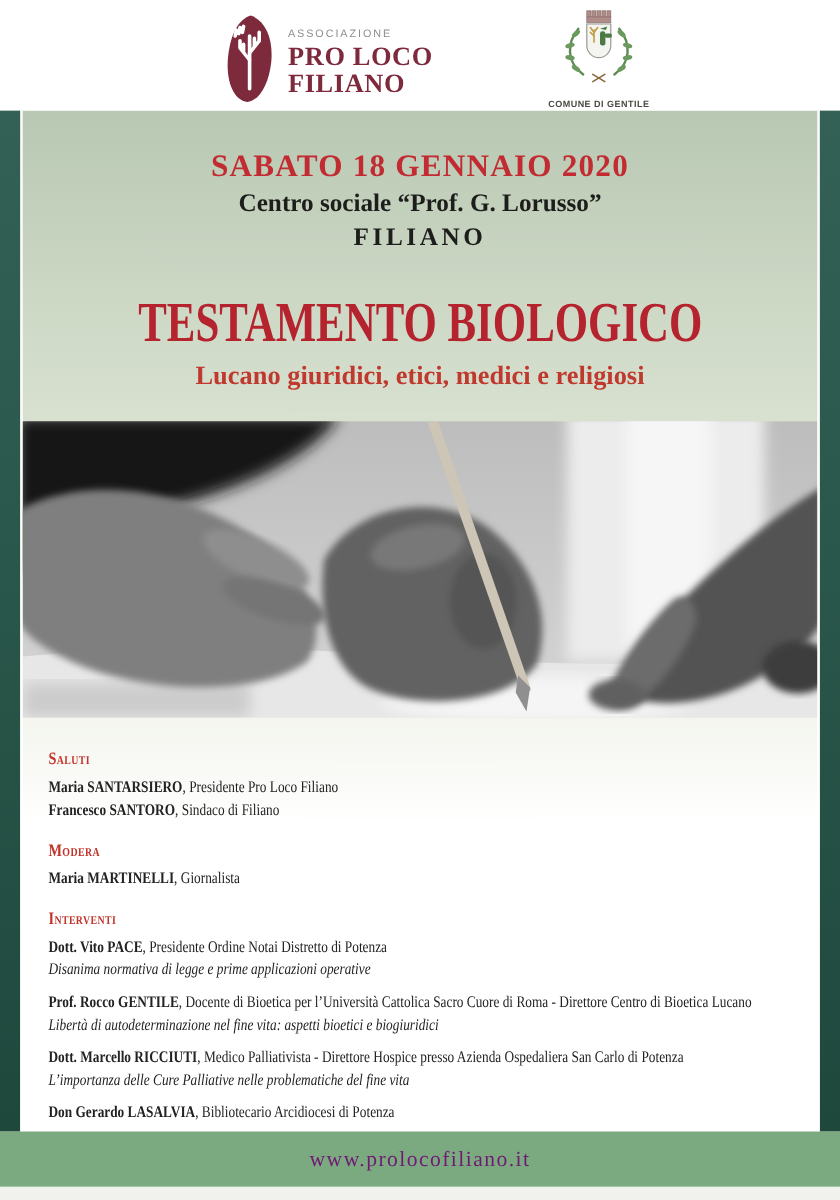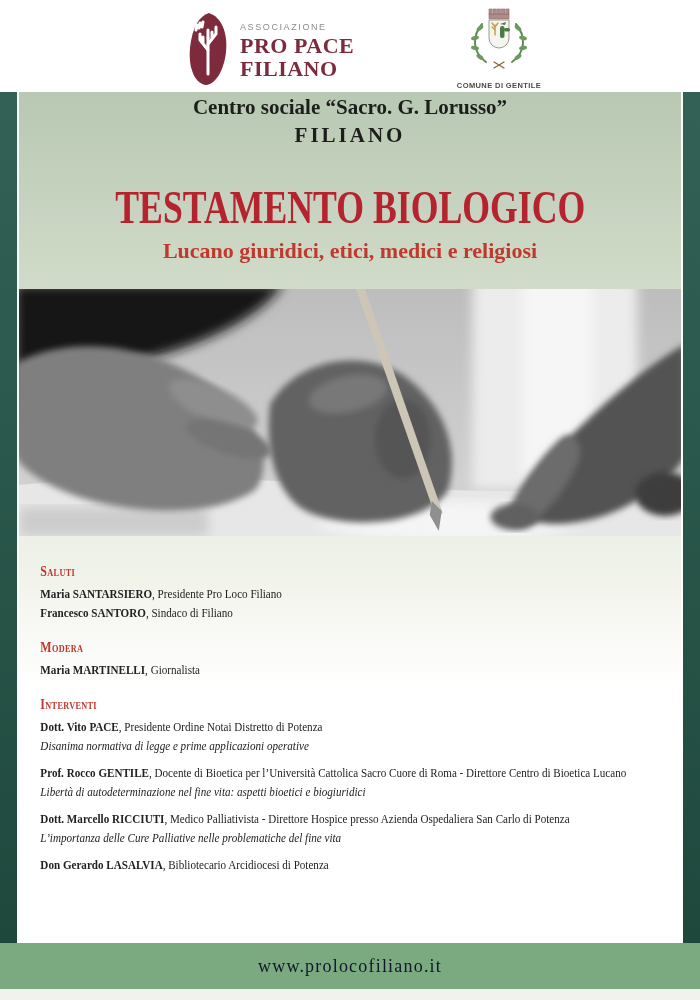--- a/index.html
+++ b/index.html
@@ -38,21 +38,21 @@
   .people{ text-align:left; width:805px; transform:scaleX(0.822); transform-origin:left top;
            padding:26px 0 0 26px; font-size:13.5px; color:#222; line-height:19px; }
   .sec-heading{ font-variant:small-caps; font-weight:bold; color:#c2332a; font-size:14.5px; letter-spacing:0.4px; margin-bottom:3px; }
   .people p{ white-space:nowrap; }
   .people .name{ font-weight:bold; }
   .people .topic{ font-style:italic; }
   .gap-s{ margin-bottom:16px; } .gap-e{ margin-bottom:8px; }
 
   
   .band{ position:absolute; left:0; right:0; top:943px; height:46px; background:#7baa80; line-height:46px; text-align:center; }
-  .band-text{ font-size:18px; color:#0f172a; letter-spacing:1.2px; }
+  .band-text{ font-size:18px; color:#701a75; letter-spacing:1.2px; }
   .bottom-strip{ position:absolute; left:0; right:0; top:989px; height:11px; background:#f1f2ee; }
 </style>
 </head>
 <body>
 
 <div class="poster">
 
   <div class="header">
     <div class="proloco">
       <span>
@@ -61,21 +61,21 @@
           <g stroke="#ffffff" stroke-width="3" stroke-linecap="round" fill="none">
             <path d="M20,62 L20,26"></path>
             <path d="M20,38 L12,28 M12,28 L12,22 M15,31 L15,25"></path>
             <path d="M20,32 L28,22 M28,22 L28,15 M24,26 L24,20 M20,26 L20,18"></path>
             <path d="M8,18 L9,13 M11,16 L12,11 M14,15 L15,10"></path>
           </g>
         </svg>
       </span>
       <div class="proloco-text">
         <div class="proloco-assoc">ASSOCIAZIONE</div>
-        <div class="proloco-name">PRO PACE</div>
+        <div class="proloco-name">PRO LOCO</div>
         <div class="proloco-name">FILIANO</div>
       </div>
     </div>
 
     <div class="comune">
       <span>
         <svg width="86" height="70" viewBox="0 0 86 70">
 
           <g fill="#b08c88" stroke="#8a6f6c" stroke-width="0.6">
             <rect x="33" y="8" width="20" height="5"></rect>
@@ -123,21 +123,22 @@
         </svg>
       </span>
       <div class="comune-caption">COMUNE DI GENTILE</div>
     </div>
   </div>
 
   <div class="frame frame-left"></div>
   <div class="frame frame-right"></div>
 
   <div class="content">
-    <div class="venue">Centro sociale “Sacro. G. Lorusso”</div>
+    <div class="date">SABATO 18 GENNAIO 2020</div>
+    <div class="venue">Centro sociale “Prof. G. Lorusso”</div>
     <div class="city">FILIANO</div>
 
     <div class="title"><span class="title-inner">TESTAMENTO BIOLOGICO</span></div>
     <div class="subtitle">Lucano giuridici, etici, medici e religiosi</div>
 
     <svg class="photo" viewBox="0 0 664 247" preserveAspectRatio="none">
       <defs>
         <linearGradient id="bg" x1="0" y1="0" x2="0" y2="1">
           <stop offset="0" stop-color="#bdbdbd"></stop>
             <stop offset="1" stop-color="#d6d6d6"></stop>

